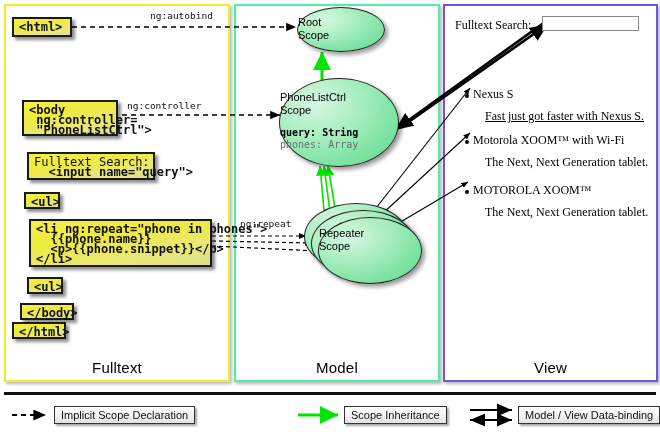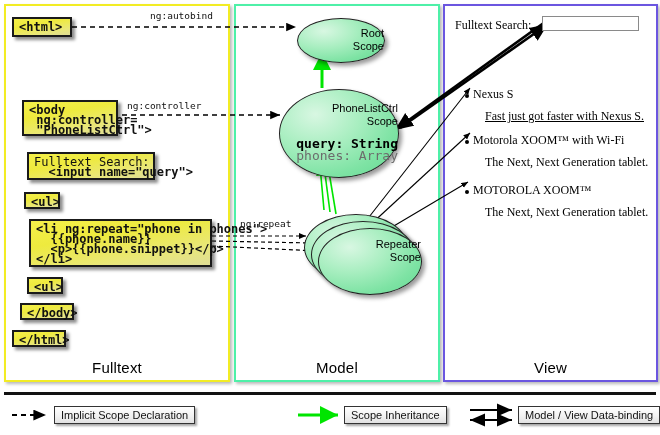--- a/index.html
+++ b/index.html
@@ -65,32 +65,31 @@
   }
 
   
   .ellipse {
     position: absolute;
     border: 1.6px solid #222;
     border-radius: 50%;
     background: radial-gradient(ellipse at 30% 28%, #d8f7e2 0%, #a8eec0 38%, #7ee3a4 70%, #63d892 100%);
     box-shadow: 3px 3px 4px rgba(0,0,0,0.4);
     box-sizing: border-box;
-    text-align: right;
+    text-align: left;
     color: #000;
-    margin-top: 11px;
   }
   .ellipse .title {
     font-family: "Liberation Sans", sans-serif;
     font-size: 11px;
     line-height: 13px;
   }
   .ellipse .props {
     font-family: "DejaVu Sans Mono", monospace;
-    font-size: 13px;
+    font-size: 10px;
     line-height: 12px;
   }
   .ellipse .props .k { font-weight: bold; color: #000; }
   .ellipse .props .g { color: #6c6c6c; }
 
   
   .view-inner {
     position: absolute;
     left: 443px; top: 4px;
     width: 211px; height: 374px;
@@ -204,21 +203,21 @@
 
   <div class="codebox bold" style="left:29px; top:219px; width:183px; height:48px;">&lt;li ng:repeat="phone in phones"&gt;
   {{phone.name}}
   &lt;p&gt;{{phone.snippet}}&lt;/p&gt;
 &lt;/li&gt;</div>
 
   <div class="codebox bold" style="left:27px; top:277px; width:36px; height:17px;">&lt;ul&gt;</div>
 
   <div class="codebox bold" style="left:20px; top:303px; width:54px; height:17px;">&lt;/body&gt;</div>
 
-  <div class="codebox bold" style="left:12px; top:330px; width:54px; height:17px;">&lt;/html&gt;</div>
+  <div class="codebox bold" style="left:12px; top:322px; width:54px; height:17px;">&lt;/html&gt;</div>
 
   <div class="ellipse" style="left:297px; top:7px; width:88px; height:45px;">
     <div class="title" style="margin-top:8px;">
       <div>Root</div>
       <div>Scope</div>
     </div>
   </div>
 
   <div class="ellipse" style="left:279px; top:78px; width:120px; height:89px;">
     <div class="title" style="margin-top:12px;">

